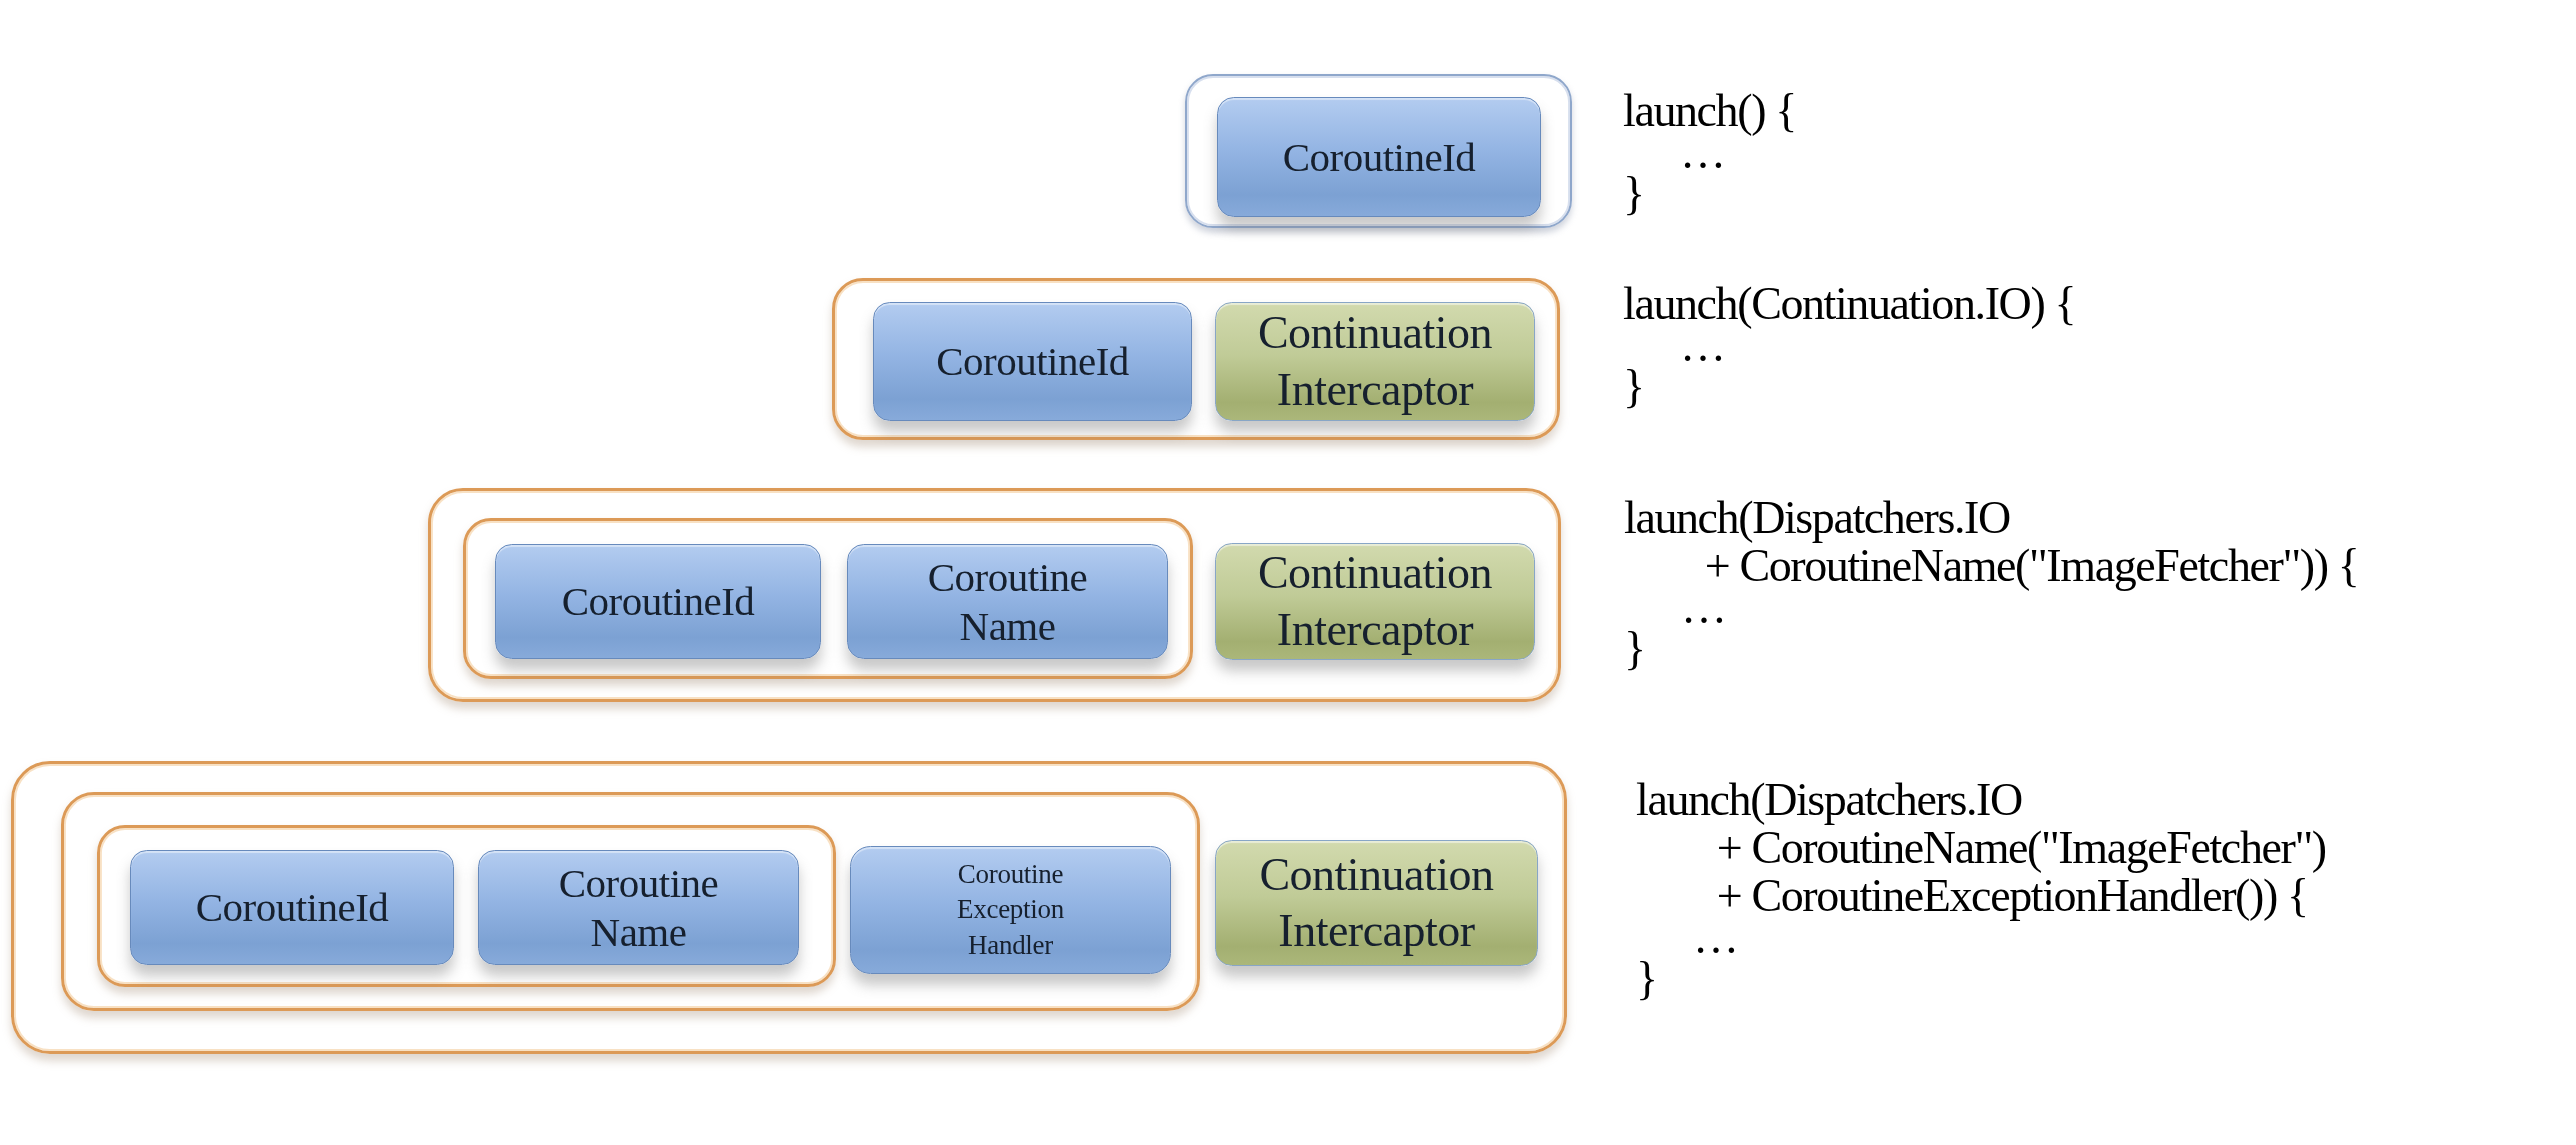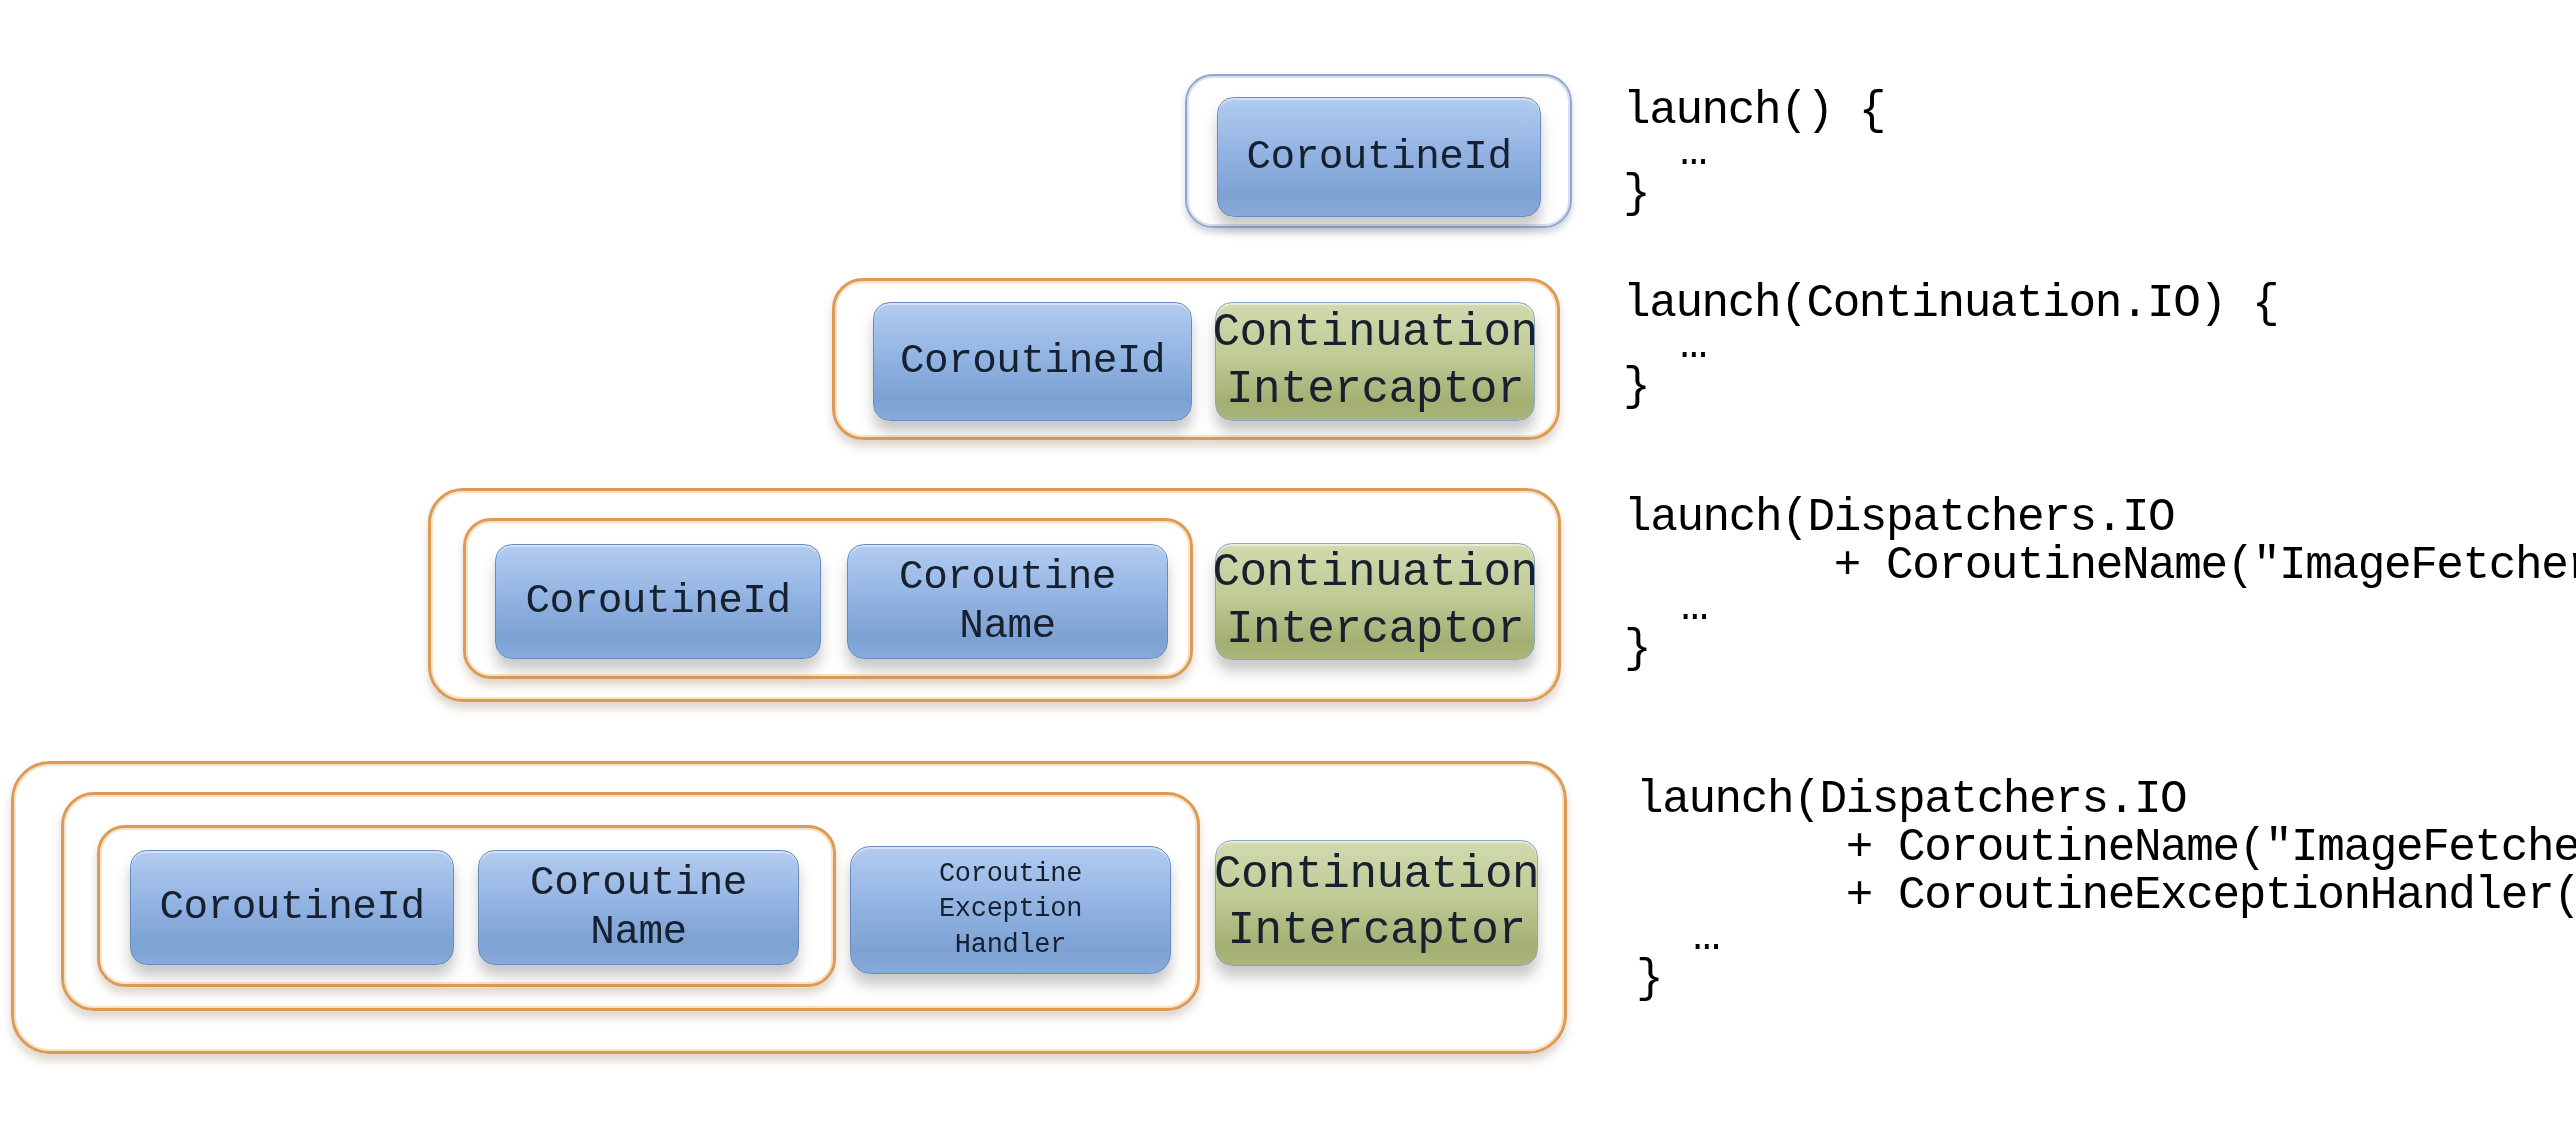--- a/index.html
+++ b/index.html
@@ -1,19 +1,19 @@
 <!DOCTYPE html>
 <html style="font-size:15px"><head>
 <meta charset="utf-8">
 <title>Diagram</title>
 <style>
   html,body{margin:0;padding:0;background:#ffffff;}
   .stage{
     position:relative;width:2576px;height:1146px;background:#ffffff;
-    font-family:Liberation Mono, monospace;overflow:hidden;
+    font-family:Liberation Serif, serif;overflow:hidden;
   }
   .frame{position:absolute;background:transparent;}
   .frame.orange{
     border:3.7px solid #dc9a57;
     box-shadow: 0 6.5px 8.3px rgba(170,150,130,.38), inset 0 0 0 1.9px rgba(247,222,190,.9);
   }
   .frame.steel{
     border:2.8px solid #8fa7cb;
     box-shadow: 0 4.6px 6.5px rgba(150,160,180,.45), inset 0 0 0 1.9px rgba(188,202,226,.6);
   }

